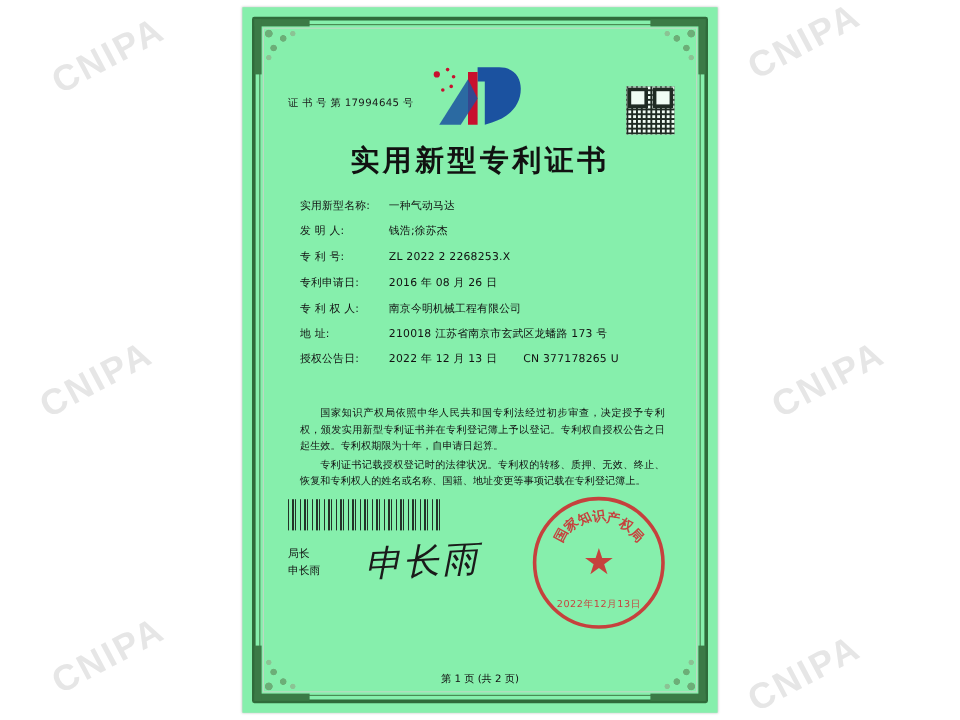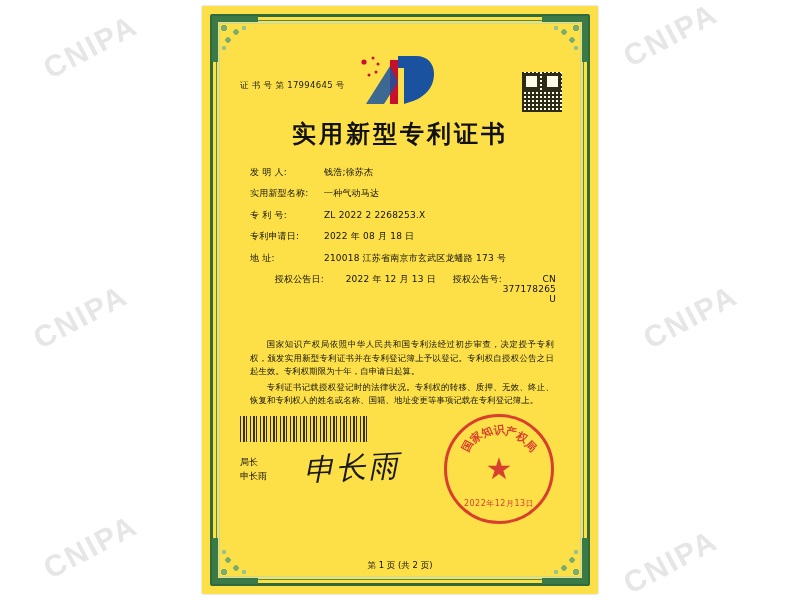--- a/index.html
+++ b/index.html
@@ -37,21 +37,21 @@
   .wm6 { left: 620px; top: 545px; transform: rotate(-28deg); }
   .wm7 { left: 330px; top: 270px; transform: rotate(-28deg); font-size: 34px;}
 
   
   .sheet {
     position: absolute;
     left: 202px;
     top: 6px;
     width: 396px;
     height: 588px;
-    background: #fde047;
+    background: #86efac;
     box-shadow: 0 0 2px rgba(0,0,0,0.25);
     overflow: hidden;
   }
 
   
   .border-outer {
     position: absolute;
     left: 8px; top: 8px; right: 8px; bottom: 8px;
     border: 3px solid #2f6b3a;
     border-radius: 2px;
@@ -158,21 +158,21 @@
     align-items: baseline;
     margin-bottom: 11.5px;
   }
   .f-label {
     width: 74px;
     flex: 0 0 74px;
     letter-spacing: .2px;
   }
   .f-value { flex: 1 1 auto; letter-spacing: .2px; }
 
-  .two-col { display: flex; text-align: right; }
+  .two-col { display: flex; }
   .two-col .col-a { flex: 0 0 186px; display: flex; }
   .two-col .col-b { flex: 1 1 auto; display: flex; }
   .two-col .col-b .f-label { width: 66px; flex: 0 0 66px; }
 
   
   .paras {
     position: absolute;
     left: 18px; right: 14px; top: 268px;
     font-size: 8.4px;
     color: #111;
@@ -306,47 +306,50 @@
             <circle cx="22" cy="18" r="1.5"></circle>
             <circle cx="15" cy="21" r="1.5"></circle>
           </g>
         </svg>
       </div>
 
       <div class="title">实用新型专利证书</div>
 
       <div class="fields">
         <div class="field-row">
+          <div class="f-label">实用新型名称:</div>
+          <div class="f-value">一种气动马达</div>
+        </div>
+        <div class="field-row">
           <div class="f-label">发  明  人:</div>
           <div class="f-value">钱浩;徐苏杰</div>
         </div>
         <div class="field-row">
-          <div class="f-label">实用新型名称:</div>
-          <div class="f-value">一种气动马达</div>
-        </div>
-        <div class="field-row">
           <div class="f-label">专  利  号:</div>
           <div class="f-value">ZL 2022 2 2268253.X</div>
         </div>
         <div class="field-row">
           <div class="f-label">专利申请日:</div>
-          <div class="f-value">2022 年 08 月 18 日</div>
+          <div class="f-value">2016 年 08 月 26 日</div>
+        </div>
+        <div class="field-row">
+          <div class="f-label">专  利  权  人:</div>
+          <div class="f-value">南京今明机械工程有限公司</div>
         </div>
         <div class="field-row">
           <div class="f-label">地      址:</div>
           <div class="f-value">210018 江苏省南京市玄武区龙蟠路 173 号</div>
         </div>
 
         <div class="field-row two-col">
           <div class="col-a">
             <div class="f-label">授权公告日:</div>
             <div class="f-value">2022 年 12 月 13 日</div>
           </div>
           <div class="col-b">
-            <div class="f-label">授权公告号:</div>
             <div class="f-value">CN 377178265 U</div>
           </div>
         </div>
       </div>
 
       <div class="paras">
         <p>国家知识产权局依照中华人民共和国专利法经过初步审查，决定授予专利权，颁发实用新型专利证书并在专利登记簿上予以登记。专利权自授权公告之日起生效。专利权期限为十年，自申请日起算。</p>
         <p>专利证书记载授权登记时的法律状况。专利权的转移、质押、无效、终止、恢复和专利权人的姓名或名称、国籍、地址变更等事项记载在专利登记簿上。</p>
       </div>
 

